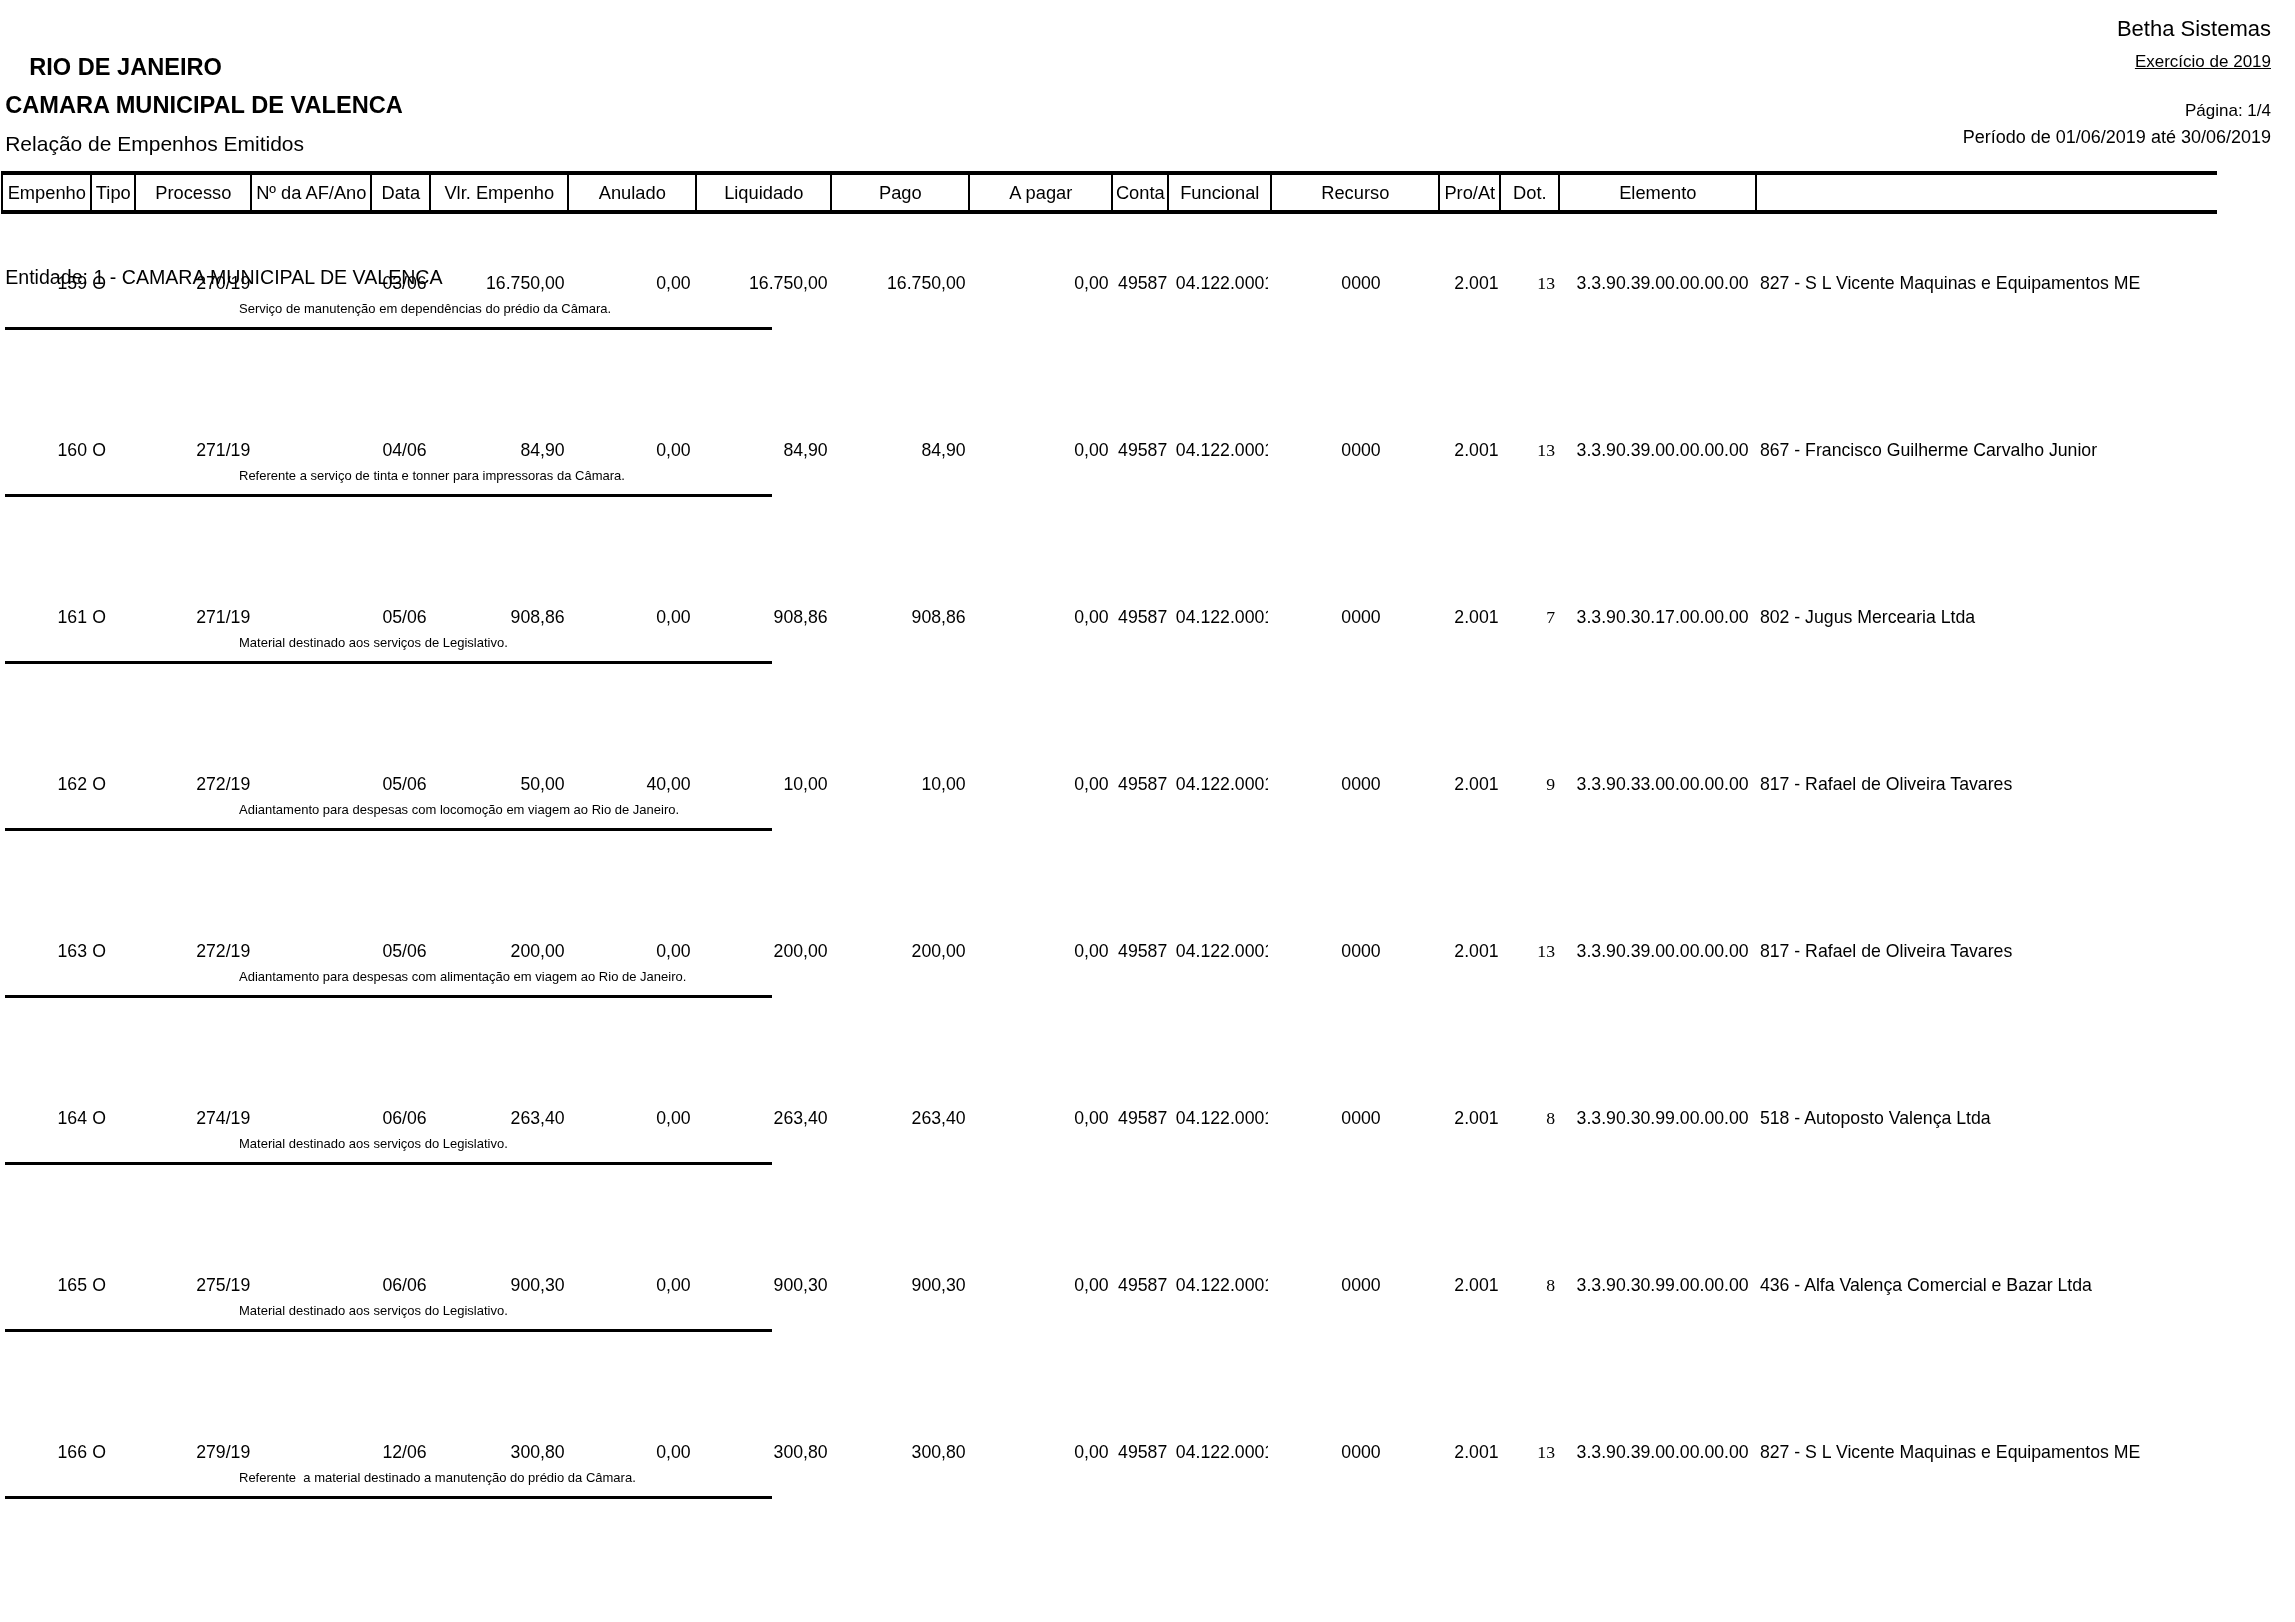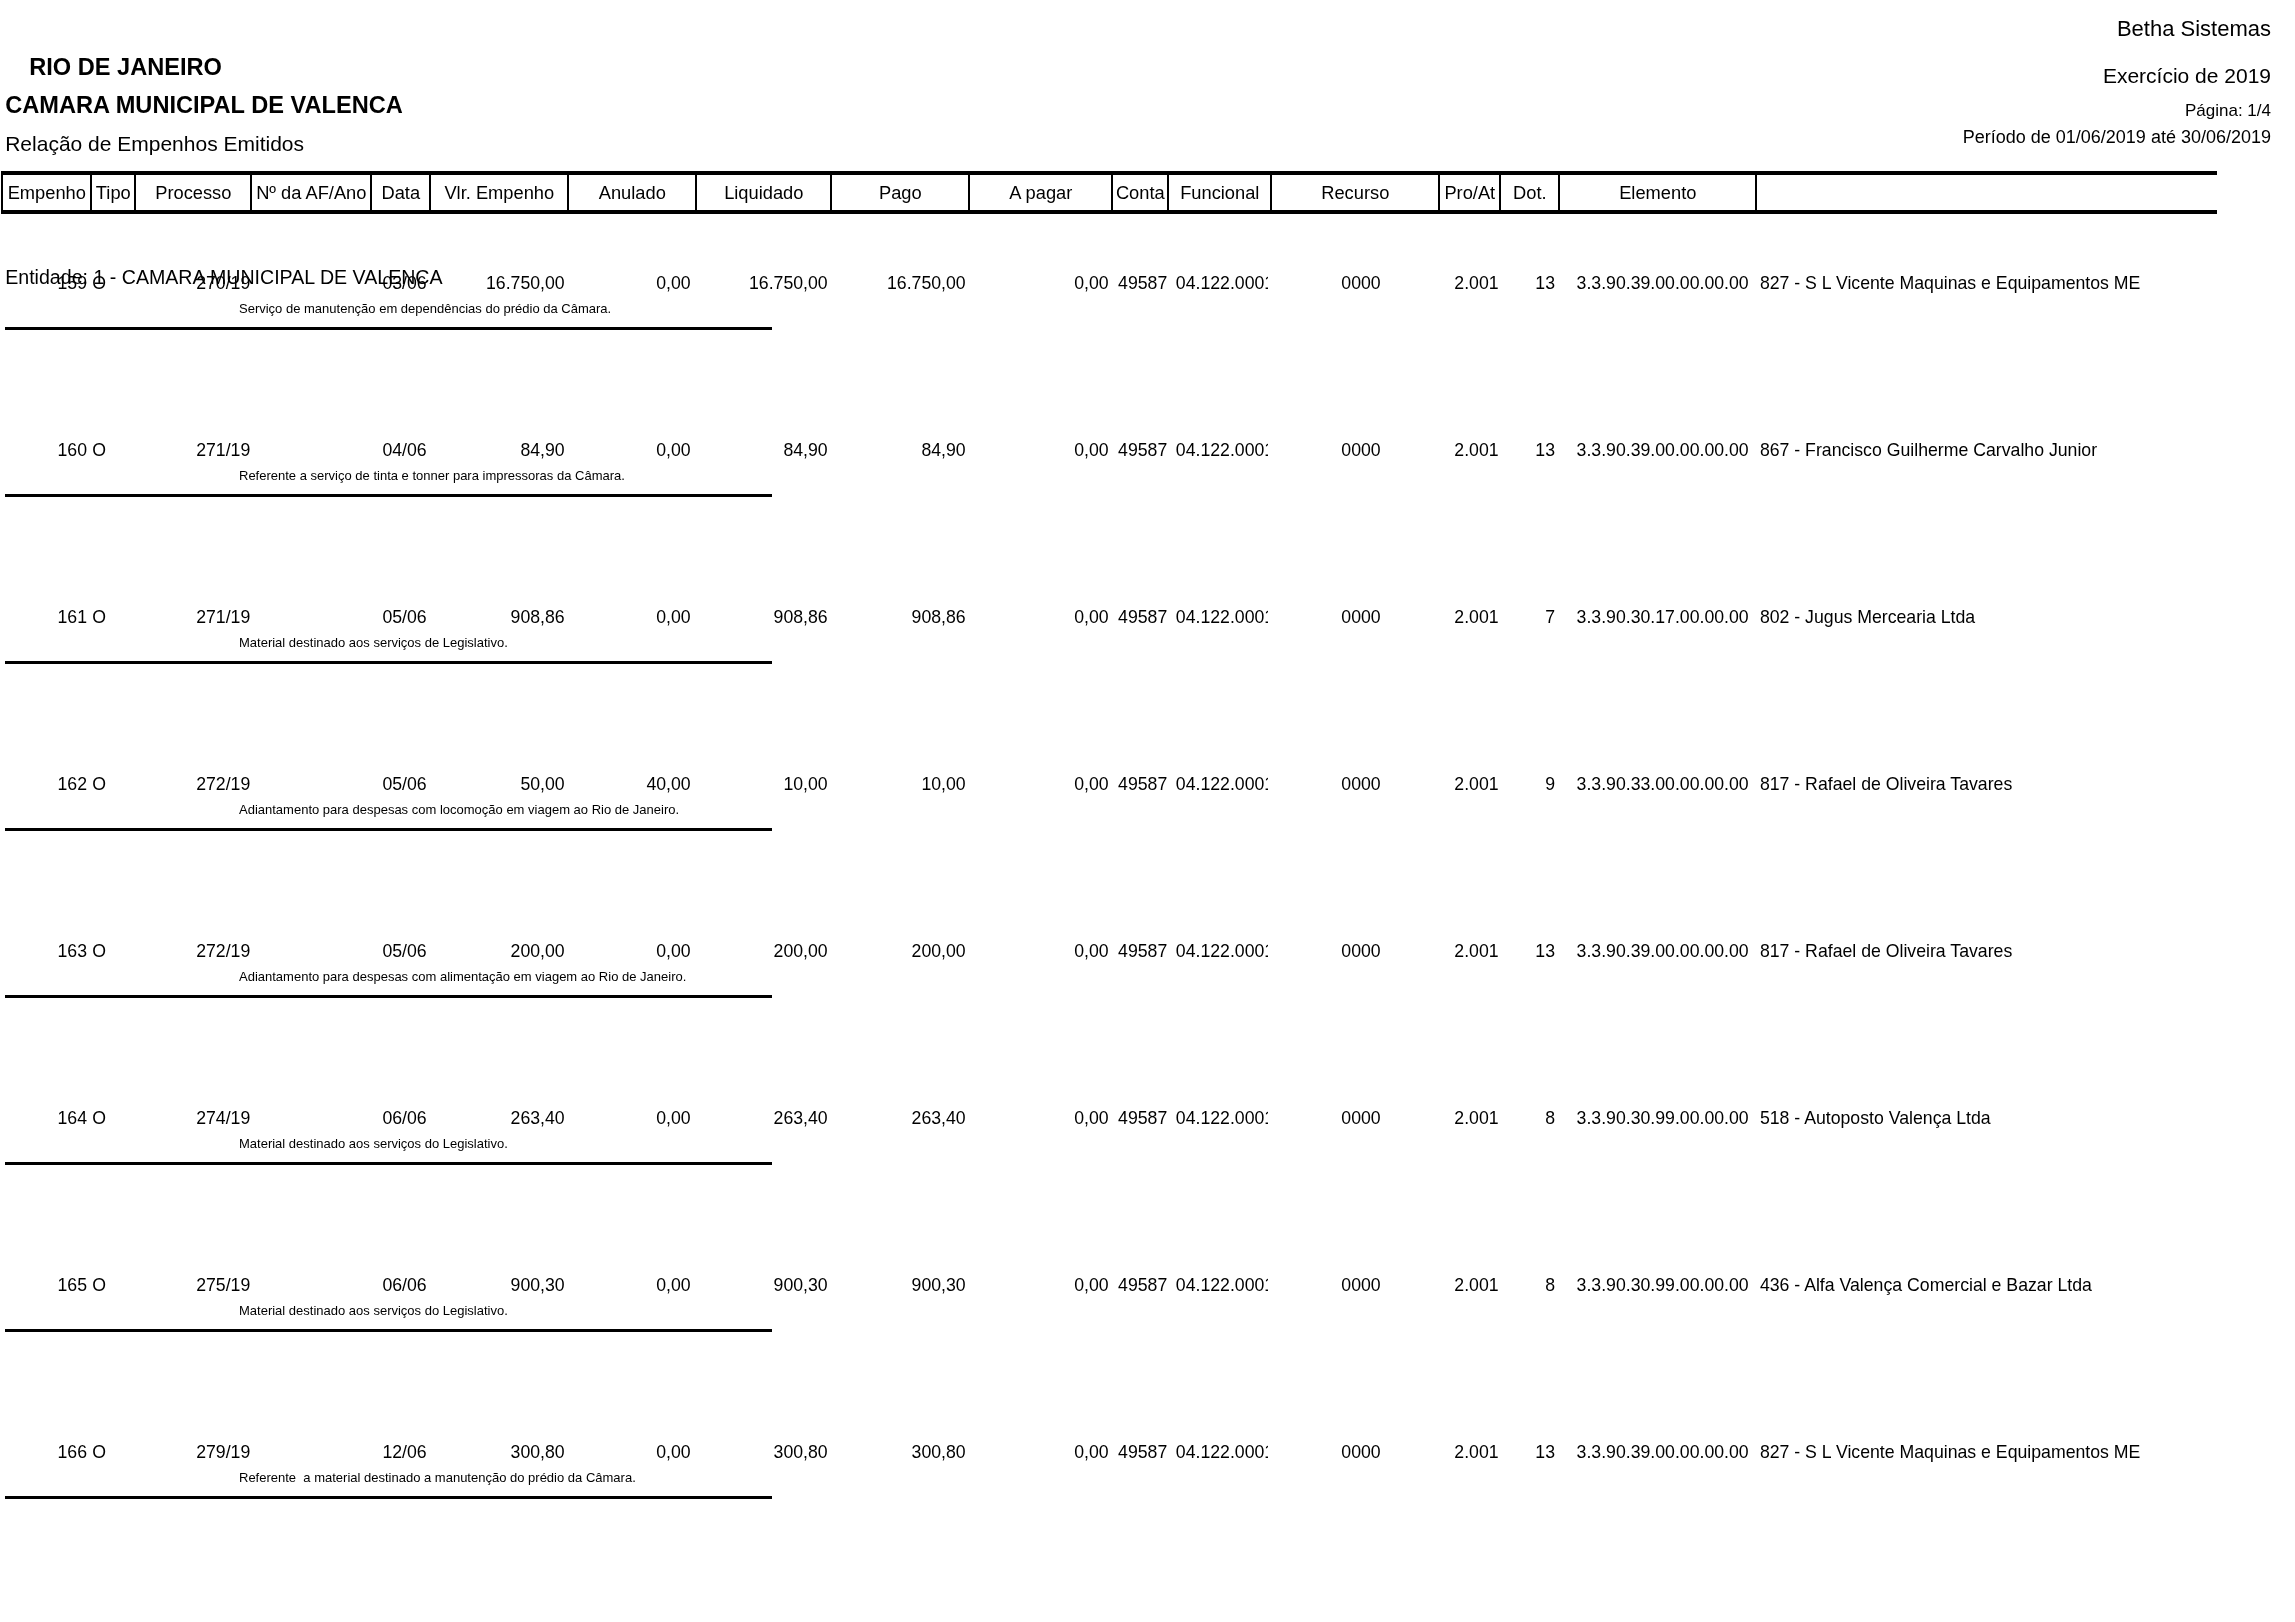--- a/index.html
+++ b/index.html
@@ -9,21 +9,21 @@
     background:#ffffff; color:#000;
     font-family:"Liberation Sans", sans-serif;
     overflow:hidden;
   }
   .abs { position:absolute; }
   
   .h-state   { top:54px;  left:5.2px;  font-size:23.6px; font-weight:bold;margin-left:24px; }
   .h-org     { top:92px; left:5.2px;  font-size:23.6px; font-weight:bold; }
   .h-title   { top:132px; left:5.2px;  font-size:21px; }
   .h-vendor  { top:15.7px;  right:24px; font-size:22px; }
-  .h-exercise{ top:64px;  right:24px; font-size:21px; }
+  .h-exercise{ top:52px;  right:24px; font-size:17px;text-decoration:underline; }
   .h-page    { top:101px; right:24px; font-size:17px; }
   .h-period  { top:127px; right:24px; font-size:18px; }
   .rt { text-align:right; }
 
   
   .thead {
     position:absolute; top:171px; left:1.3px; width:2216px; height:43px;
     display:flex;
     border-top:4.6px solid #000; border-bottom:4.6px solid #000;
     border-left:2px solid #000;
@@ -57,21 +57,21 @@
   .vals .c5 { text-align:right; padding-right:2.6px; }
   .vals .c6 { text-align:right; padding-right:4.6px; }
   .vals .c7 { text-align:right; padding-right:2.6px; }
   .vals .c8 { text-align:right; padding-right:2.6px; }
   .vals .c9 { text-align:right; padding-right:2.6px; }
   .vals .c10{ text-align:right; }
   .vals .c11{ padding-left:8.5px; }
   .vals .c11 .clip { display:inline-block; width:92px; overflow:hidden; white-space:nowrap; vertical-align:top; }
   .vals .c12{ padding-left:71px; }
   .vals .c13{ text-align:right; padding-right:0.7px; }
-  .vals .c14{ text-align:right; padding-right:3.3px; }
+  .vals .c14{ text-align:right; padding-right:3.3px;font-family:Liberation Serif, serif; }
   .vals .c15{ padding-left:18.3px; }
   .vals .c16{ padding-left:4.6px; }
   .hist { position:absolute; top:34px; left:239px; font-size:13px; white-space:pre; }
   .rule { position:absolute; top:60px; left:5.2px; width:767px; height:0; border-top:3.3px solid #000; }
 </style>
 </head>
 <body>
 
 <div class="page">
 

